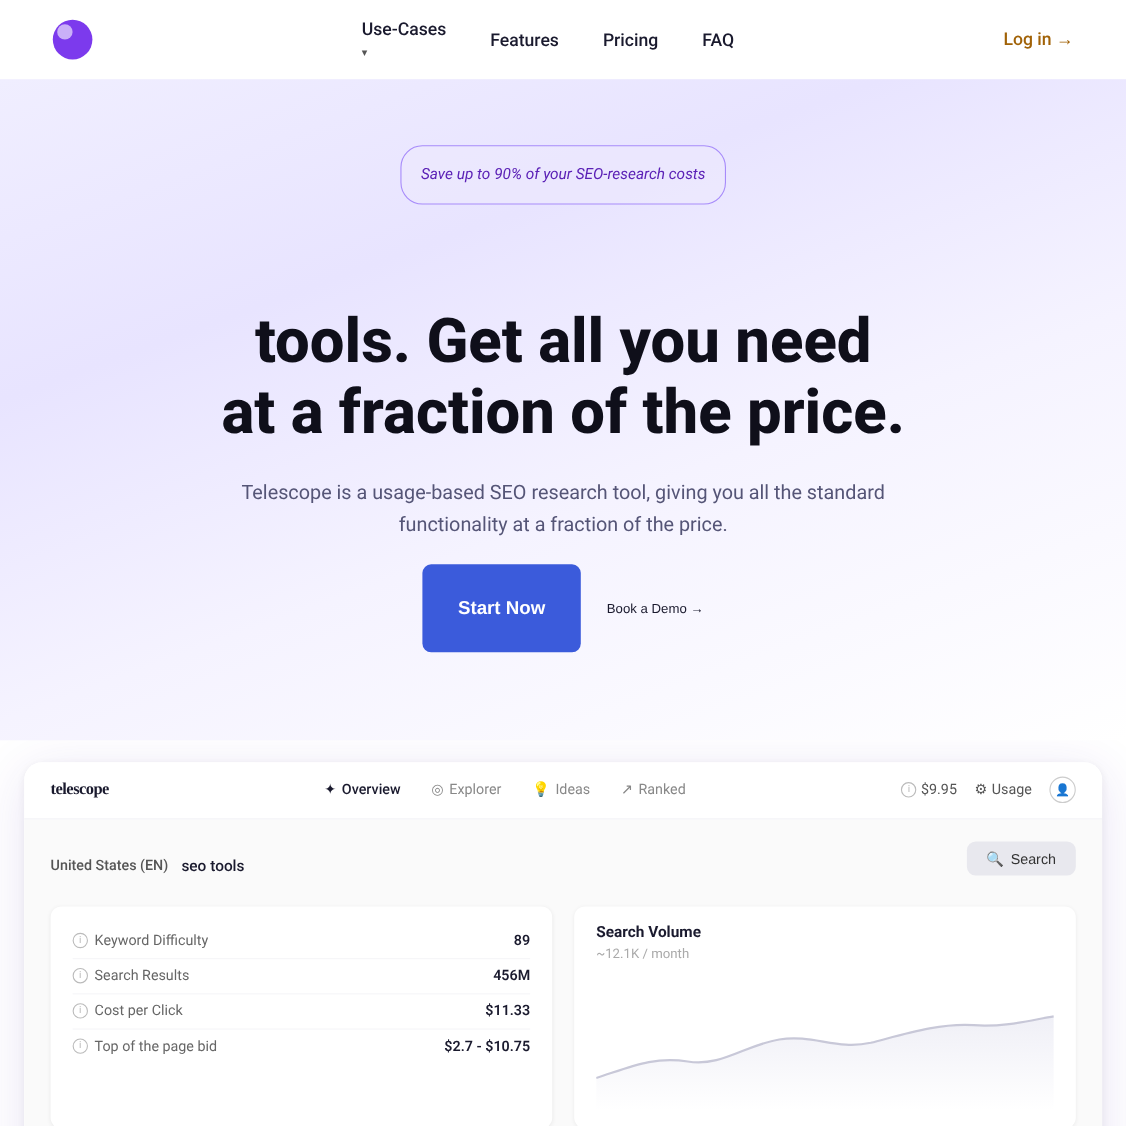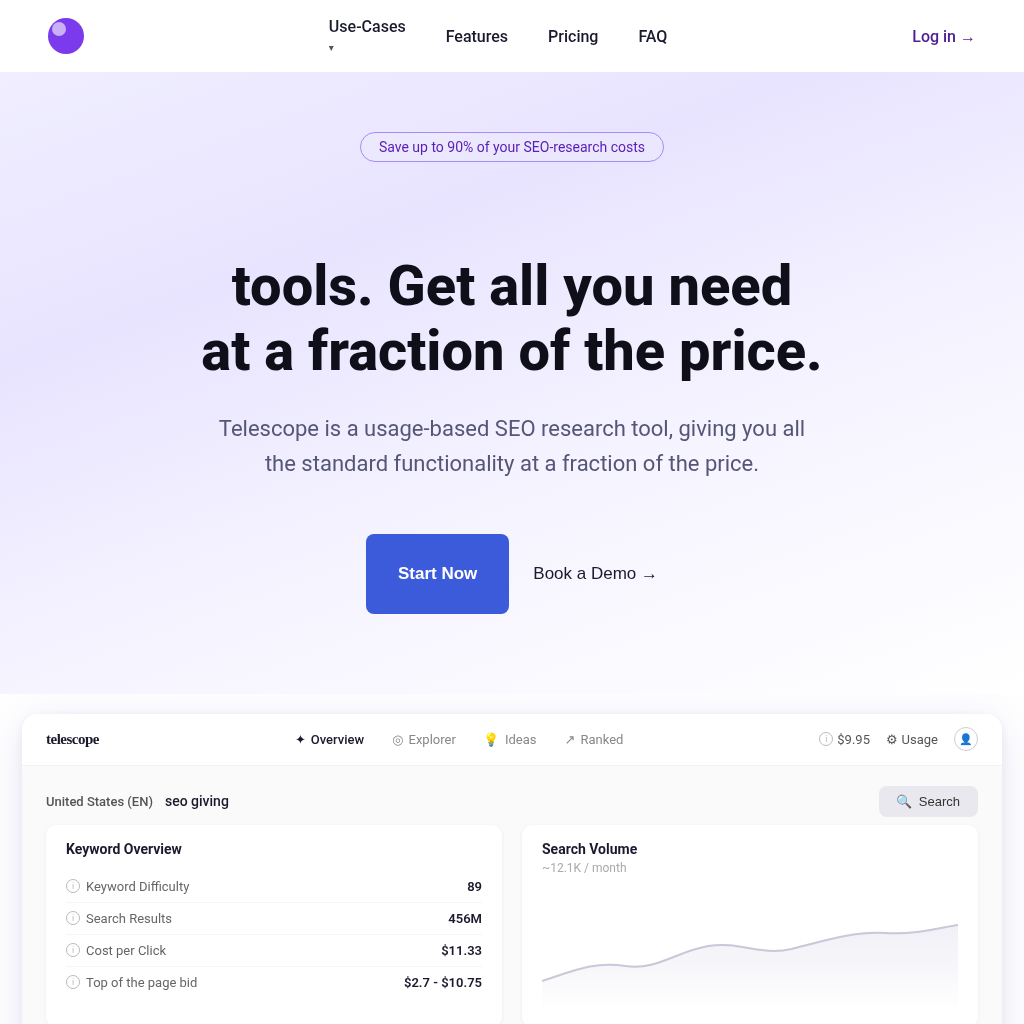--- a/index.html
+++ b/index.html
@@ -58,82 +58,83 @@
       display: flex;
       align-items: center;
       gap: 4px;
     }
     .chevron {
       font-size: 10px;
       color: #555;
     }
     .nav-login a {
       text-decoration: none;
-      color: #4c1d95;
+      color: #a16207;
       font-size: 16px;
       font-weight: 500;
     }
 
     
     .hero {
       background: linear-gradient(160deg, #f0eeff 0%, #e8e4ff 30%, #f5f3ff 60%, #ffffff 100%);
       min-height: 580px;
       display: flex;
       flex-direction: column;
       align-items: center;
       justify-content: center;
       text-align: center;
       padding: 60px 24px 80px;
       position: relative;
     }
     .hero-badge {
       display: inline-block;
       border: 1.5px solid #a78bfa;
       border-radius: 20px;
-      padding: 6px 18px;
+      padding: 18px 18px;
       font-size: 14px;
       color: #5b21b6;
       margin-bottom: 28px;
       background: rgba(237,233,254,0.5);
+      font-style: italic;
     }
     .hero-title {
       font-size: 56px;
       font-weight: 800;
       color: #0f0f1a;
       line-height: 1.15;
       max-width: 700px;
       margin-bottom: 28px;
     }
     .hero-subtitle {
-      font-size: 22px;
+      font-size: 18px;
       color: #555577;
       max-width: 600px;
       line-height: 1.6;
-      margin-bottom: 52px;
+      margin-bottom: 20px;
     }
     .hero-actions {
       display: flex;
       align-items: center;
       gap: 24px;
     }
     .btn-primary {
       background: #3b5bdb;
       color: #fff;
       border: none;
       border-radius: 8px;
       padding: 30px 32px;
       font-size: 17px;
       font-weight: 600;
       cursor: pointer;
     }
     .btn-secondary {
       background: transparent;
       border: none;
       color: #1a1a2e;
-      font-size: 17px;
+      font-size: 12px;
       font-weight: 500;
       cursor: pointer;
     }
 
     
     .screenshot-wrapper {
       width: 100%;
       padding: 0 20px;
       margin-top: 20px;
     }
@@ -212,23 +213,23 @@
       color: #888;
     }
 
     
     .app-content {
       padding: 20px 24px;
       background: #fafafa;
     }
     .search-bar {
       display: flex;
-      align-items: center;
+      align-items: flex-end;
       justify-content: space-between;
-      margin-bottom: 8px;
+      margin-bottom: 28px;
     }
     .search-bar-left {
       display: flex;
       align-items: center;
       gap: 12px;
       font-size: 13px;
       color: #888;
     }
     .search-bar-left span.locale {
       color: #555;
@@ -415,32 +416,31 @@
           <span>👤</span>
         </div>
       </div>
     </div>
 
     <div class="app-content">
 
       <div class="search-bar">
         <div class="search-bar-left">
           <span class="locale">United States (EN)</span>
-          <span class="search-query">seo giving</span>
+          <span class="search-query">seo tools</span>
         </div>
         <button class="search-btn">
           <span>🔍</span>
           <span>Search</span>
         </button>
       </div>
 
       <div class="app-main-grid">
 
         <div class="keyword-overview">
-          <div class="section-title">Keyword Overview</div>
           <div class="metric-row">
             <span class="metric-label">
               <span class="info-circle">i</span>
               <span>Keyword Difficulty</span>
             </span>
             <span class="metric-value">89</span>
           </div>
           <div class="metric-row">
             <span class="metric-label">
               <span class="info-circle">i</span>

